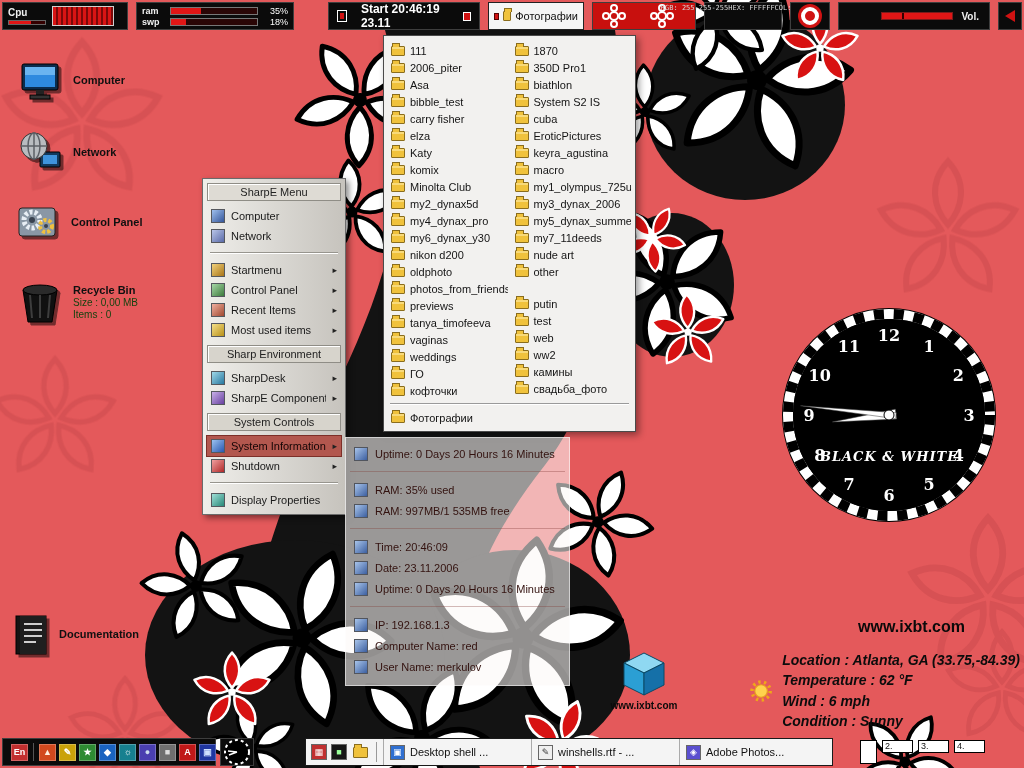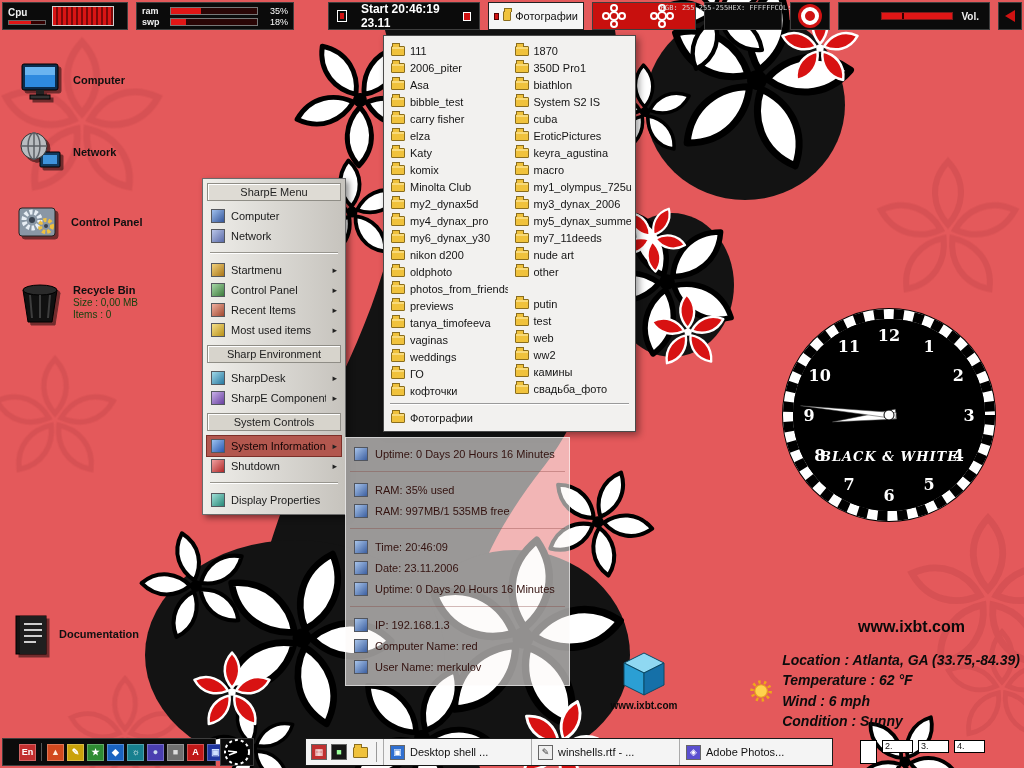--- a/index.html
+++ b/index.html
@@ -91,21 +91,21 @@
 
   
   .ixbt{position:absolute;left:858px;top:618px;font-size:16px;font-weight:800;color:#0a0a0a;z-index:2;}
   .weather{position:absolute;left:748px;top:650px;width:272px;display:flex;gap:8px;align-items:center;z-index:2;}
   .weather-lines{font-size:14px;font-weight:700;font-style:italic;color:#0c0c0c;line-height:1.45;white-space:nowrap;}
   .cube{position:absolute;left:596px;top:652px;width:96px;display:flex;flex-direction:column;align-items:center;gap:4px;z-index:2;cursor:pointer;}
   .cube-label{font-size:10px;font-weight:700;color:#0a0a0a;}
 
   
   .bbar-seg{position:absolute;bottom:2px;height:28px;background:#0b0b0b;border:1px solid #3e3e3e;z-index:9;display:flex;align-items:center;}
-  .bb-tray{left:2px;width:214px;gap:3px;padding:0 16px;}
+  .bb-tray{left:2px;width:214px;gap:3px;padding:0 8px;}
   .tray-ico{width:17px;height:17px;display:flex;align-items:center;justify-content:center;font-size:9px;font-weight:700;color:#fff;border:1px solid rgba(255,255,255,.25);cursor:pointer;flex:0 0 auto;}
   .tray-sep{width:1px;height:18px;background:#555;margin:0 2px;}
   .bb-clock{left:220px;width:34px;justify-content:center;cursor:pointer;}
   .bb-main{left:305px;width:528px;background:#f4f4f4;border:1px solid #1a1a1a;gap:4px;padding:0 5px;color:#111;}
   .ql-ico{width:16px;height:16px;display:flex;align-items:center;justify-content:center;font-size:9px;border:1px solid #666;cursor:pointer;flex:0 0 auto;}
   .ql-folder{width:15px;height:11px;margin:0 2px;cursor:pointer;}
   .bb-div{width:1px;height:20px;background:#999;margin:0 2px;flex:0 0 auto;}
   .task-btn{flex:1;display:flex;align-items:center;gap:5px;font-size:11px;border-left:1px solid #aaa;padding:0 6px;height:100%;cursor:pointer;min-width:0;}
   .task-ico{width:15px;height:15px;font-size:9px;display:flex;align-items:center;justify-content:center;border:1px solid #666;flex:0 0 auto;}
   .task-label{white-space:nowrap;overflow:hidden;text-overflow:ellipsis;}

